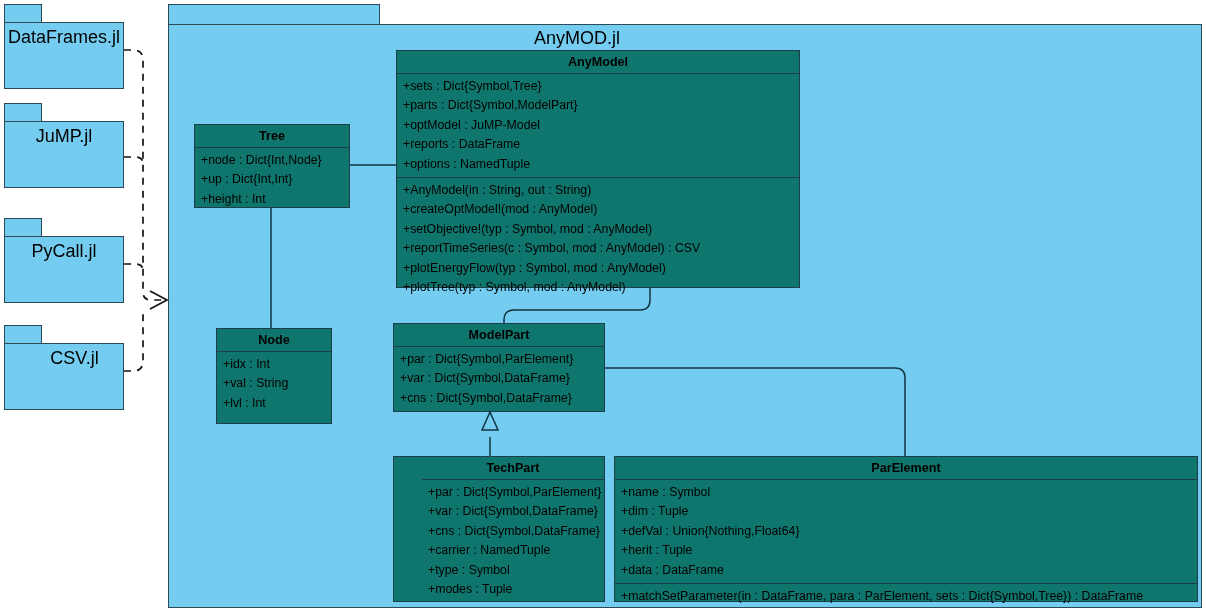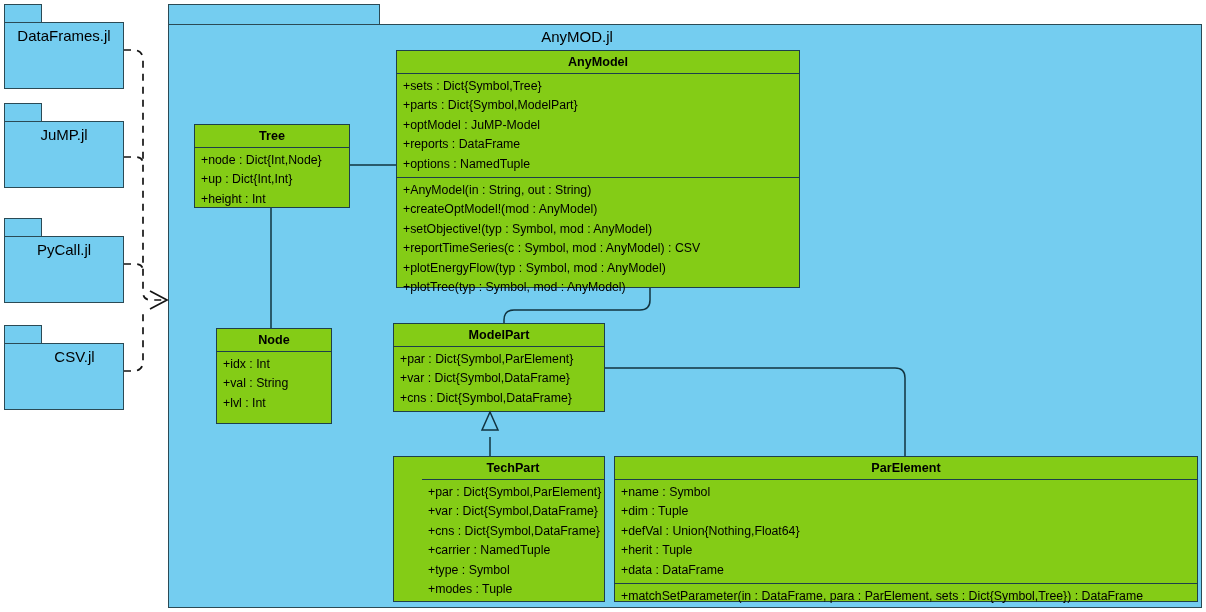--- a/index.html
+++ b/index.html
@@ -37,35 +37,35 @@
     left: 0;
     background: #74cdf0;
     border: 1.6px solid #2b4a55;
     box-sizing: border-box;
   }
   .pkg-label {
     position: absolute;
     left: 0;
     width: 100%;
     text-align: center;
-    font-size: 15px;
+    font-size: 18px;
     color: #000000;
     white-space: nowrap;
     pointer-events: none;
   }
 
   
   #main-pkg .pkg-body {
     border-width: 1.6px;
   }
 
   
   .cls {
     position: absolute;
-    background: #84cc16;
+    background: #0f766e;
     border: 1.4px solid #1d3f4b;
     box-sizing: border-box;
     z-index: 5;
   }
   .cls-name {
     text-align: center;
     font-weight: bold;
     font-size: 12.6px;
     color: #000;
     padding: 4px 4px 4px 4px;

